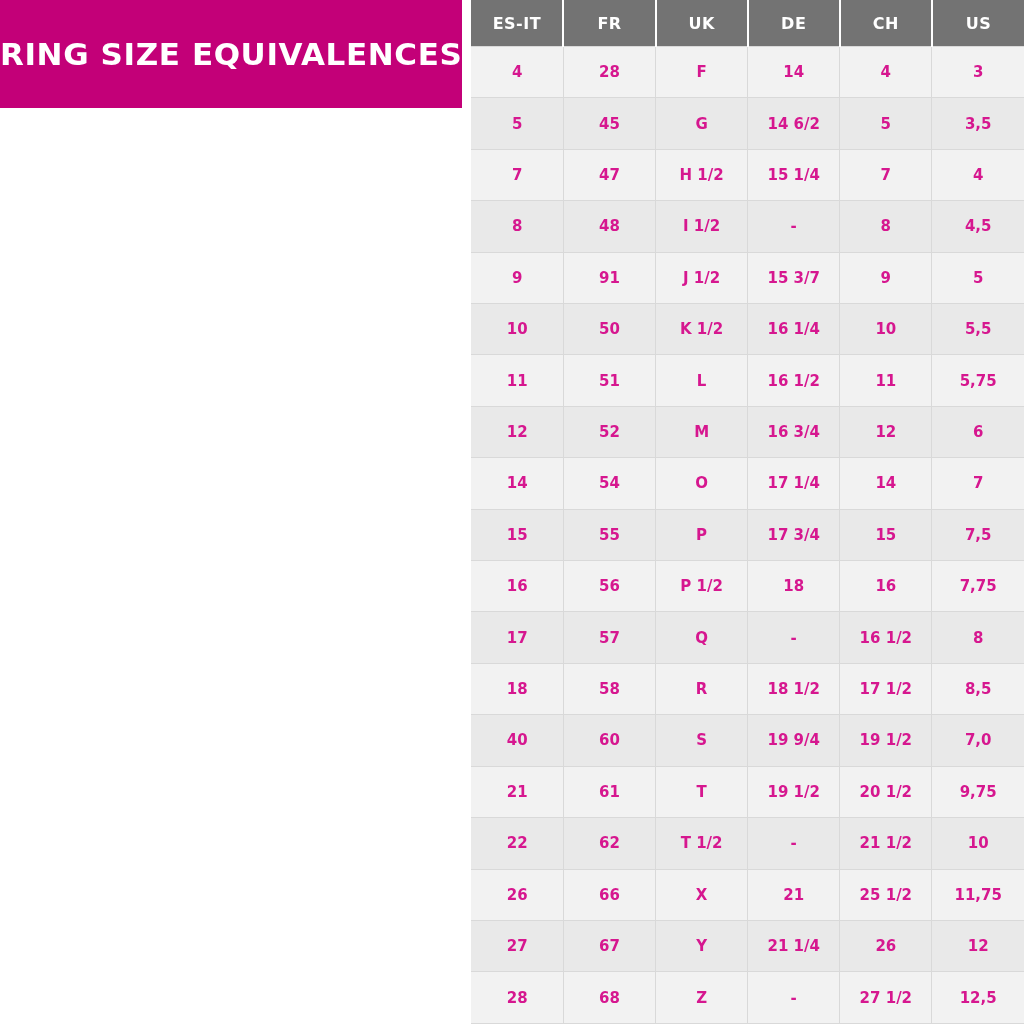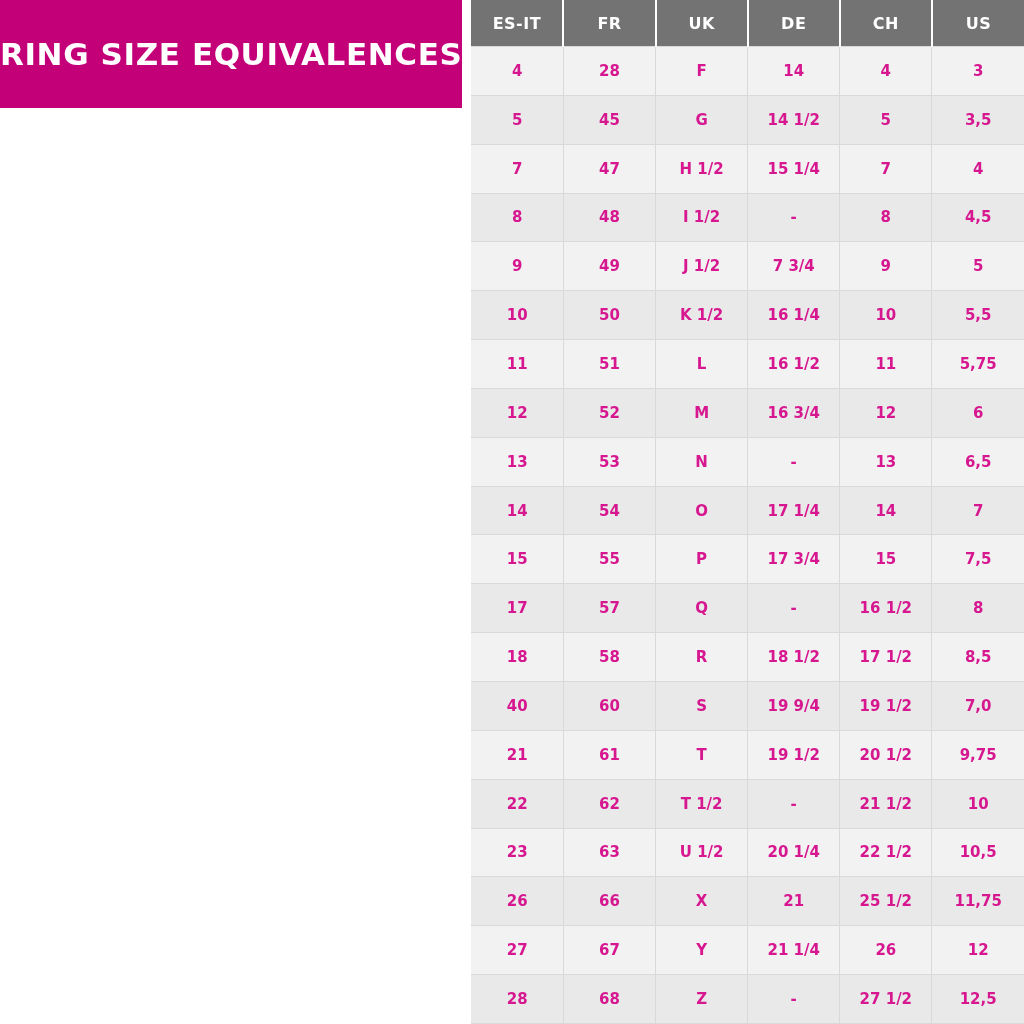--- a/index.html
+++ b/index.html
@@ -95,21 +95,21 @@
           <td>28</td>
           <td>F</td>
           <td>14</td>
           <td>4</td>
           <td>3</td>
         </tr>
         <tr>
           <td>5</td>
           <td>45</td>
           <td>G</td>
-          <td>14 1/2</td>
+          <td>14 6/2</td>
           <td>5</td>
           <td>3,5</td>
         </tr>
         <tr>
           <td>7</td>
           <td>47</td>
           <td>H 1/2</td>
           <td>15 1/4</td>
           <td>7</td>
           <td>4</td>
@@ -117,23 +117,23 @@
         <tr>
           <td>8</td>
           <td>48</td>
           <td>I 1/2</td>
           <td>-</td>
           <td>8</td>
           <td>4,5</td>
         </tr>
         <tr>
           <td>9</td>
-          <td>49</td>
+          <td>91</td>
           <td>J 1/2</td>
-          <td>7 3/4</td>
+          <td>15 3/7</td>
           <td>9</td>
           <td>5</td>
         </tr>
         <tr>
           <td>10</td>
           <td>50</td>
           <td>K 1/2</td>
           <td>16 1/4</td>
           <td>10</td>
           <td>5,5</td>
@@ -148,44 +148,44 @@
         </tr>
         <tr>
           <td>12</td>
           <td>52</td>
           <td>M</td>
           <td>16 3/4</td>
           <td>12</td>
           <td>6</td>
         </tr>
         <tr>
-          <td>13</td>
-          <td>53</td>
-          <td>N</td>
-          <td>-</td>
-          <td>13</td>
-          <td>6,5</td>
-        </tr>
-        <tr>
           <td>14</td>
           <td>54</td>
           <td>O</td>
           <td>17 1/4</td>
           <td>14</td>
           <td>7</td>
         </tr>
         <tr>
           <td>15</td>
           <td>55</td>
           <td>P</td>
           <td>17 3/4</td>
           <td>15</td>
           <td>7,5</td>
         </tr>
         <tr>
+          <td>16</td>
+          <td>56</td>
+          <td>P 1/2</td>
+          <td>18</td>
+          <td>16</td>
+          <td>7,75</td>
+        </tr>
+        <tr>
           <td>17</td>
           <td>57</td>
           <td>Q</td>
           <td>-</td>
           <td>16 1/2</td>
           <td>8</td>
         </tr>
         <tr>
           <td>18</td>
           <td>58</td>
@@ -212,28 +212,20 @@
         </tr>
         <tr>
           <td>22</td>
           <td>62</td>
           <td>T 1/2</td>
           <td>-</td>
           <td>21 1/2</td>
           <td>10</td>
         </tr>
         <tr>
-          <td>23</td>
-          <td>63</td>
-          <td>U 1/2</td>
-          <td>20 1/4</td>
-          <td>22 1/2</td>
-          <td>10,5</td>
-        </tr>
-        <tr>
           <td>26</td>
           <td>66</td>
           <td>X</td>
           <td>21</td>
           <td>25 1/2</td>
           <td>11,75</td>
         </tr>
         <tr>
           <td>27</td>
           <td>67</td>

